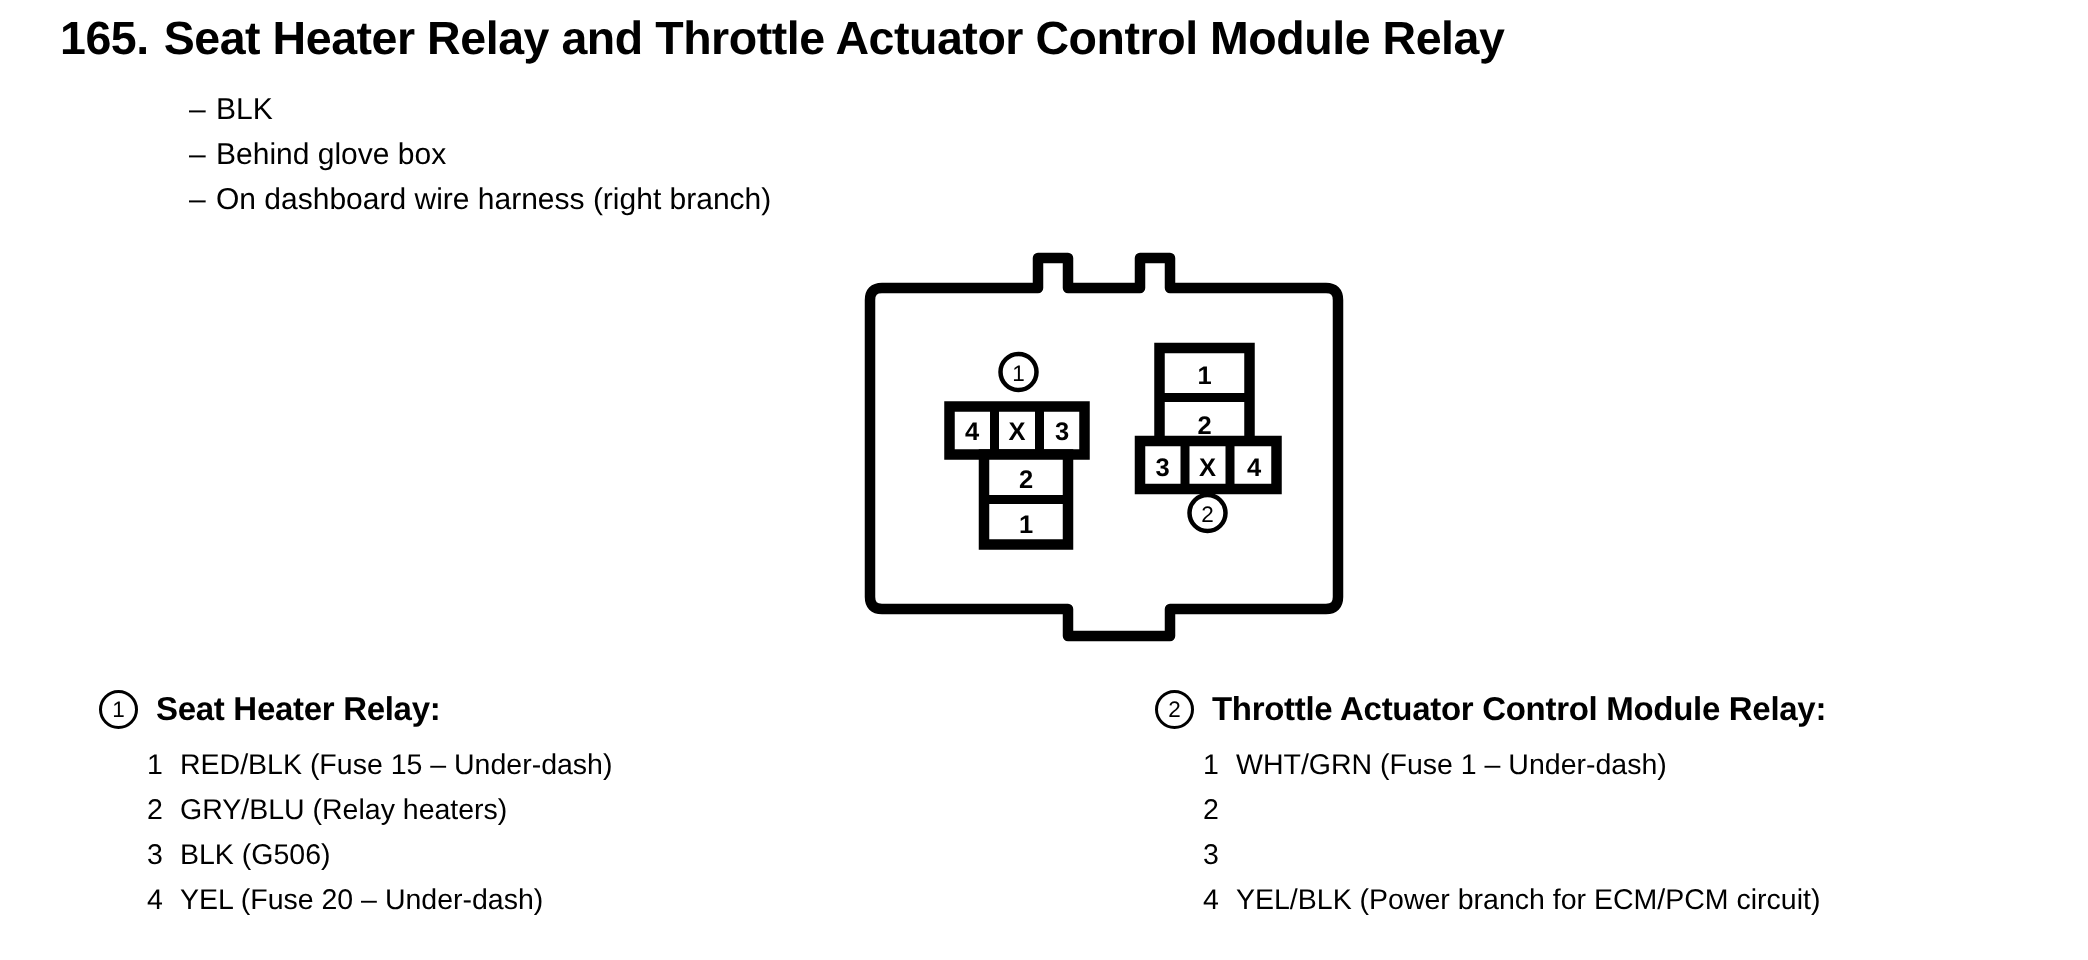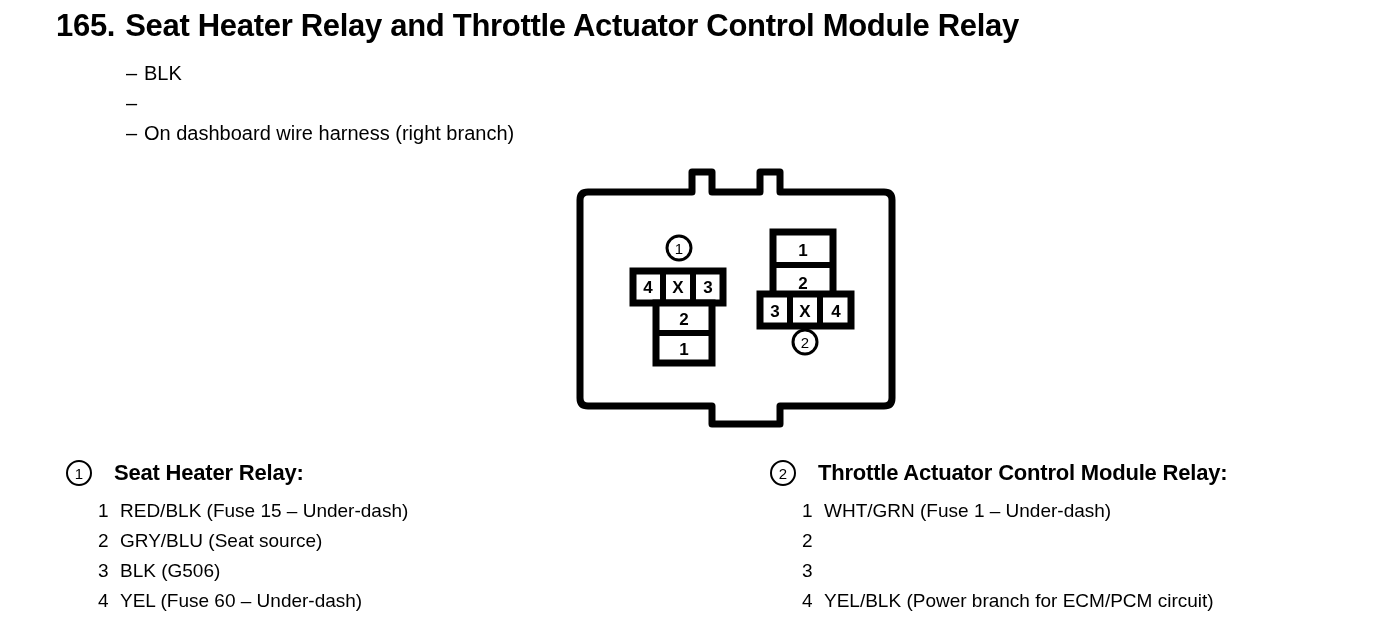--- a/index.html
+++ b/index.html
@@ -12,21 +12,21 @@
     height: 640px;
     position: relative;
     font-family: "Liberation Sans", sans-serif;
     color: #000000;
     overflow: hidden;
   }
 
   
   #page-title {
     position: absolute;
-    left: 56px;
+    left: 40px;
     top: 8px;
     font-size: 31px;
     font-weight: bold;
     letter-spacing: -0.3px;
     white-space: nowrap;
   }
   #title-number {
     display: inline-block;
     margin-right: 10px;
   }
@@ -80,21 +80,21 @@
     border-radius: 50%;
     display: flex;
     align-items: center;
     justify-content: center;
     font-size: 15px;
     font-weight: normal;
     flex: 0 0 26px;
     box-sizing: border-box;
   }
   .legend-title {
-    margin-left: 22px;
+    margin-left: 12px;
     font-size: 22px;
     font-weight: bold;
     white-space: nowrap;
     letter-spacing: -0.2px;
     text-align: right;
   }
   .legend-rows {
     margin-top: 8px;
     margin-left: 32px;
   }
@@ -132,20 +132,21 @@
   <span id="title-number">165.</span><span>Seat Heater Relay and Throttle Actuator Control Module Relay</span>
 </div>
 
 <div id="bullet-list">
   <div class="bullet-row">
     <span class="bullet-dash">–</span>
     <span>BLK</span>
   </div>
   <div class="bullet-row">
     <span class="bullet-dash">–</span>
+    <span>Behind glove box</span>
   </div>
   <div class="bullet-row">
     <span class="bullet-dash">–</span>
     <span>On dashboard wire harness (right branch)</span>
   </div>
 </div>
 
 <div id="diagram">
   <svg width="350" height="275" viewBox="0 0 350 275" xmlns="http://www.w3.org/2000/svg">
 
@@ -228,29 +229,29 @@
     <div class="circle-num">1</div>
     <div class="legend-title">Seat Heater Relay:</div>
   </div>
   <div class="legend-rows">
     <div class="legend-row">
       <span class="legend-pin">1</span>
       <span>RED/BLK (Fuse 15 – Under-dash)</span>
     </div>
     <div class="legend-row">
       <span class="legend-pin">2</span>
-      <span>GRY/BLU (Seat source)</span>
+      <span>GRY/BLU (Relay heaters)</span>
     </div>
     <div class="legend-row">
       <span class="legend-pin">3</span>
       <span>BLK (G506)</span>
     </div>
     <div class="legend-row">
       <span class="legend-pin">4</span>
-      <span>YEL (Fuse 60 – Under-dash)</span>
+      <span>YEL (Fuse 20 – Under-dash)</span>
     </div>
   </div>
 </div>
 
 <div class="legend-block" id="legend-right">
   <div class="legend-head">
     <div class="circle-num">2</div>
     <div class="legend-title">Throttle Actuator Control Module Relay:</div>
   </div>
   <div class="legend-rows">

